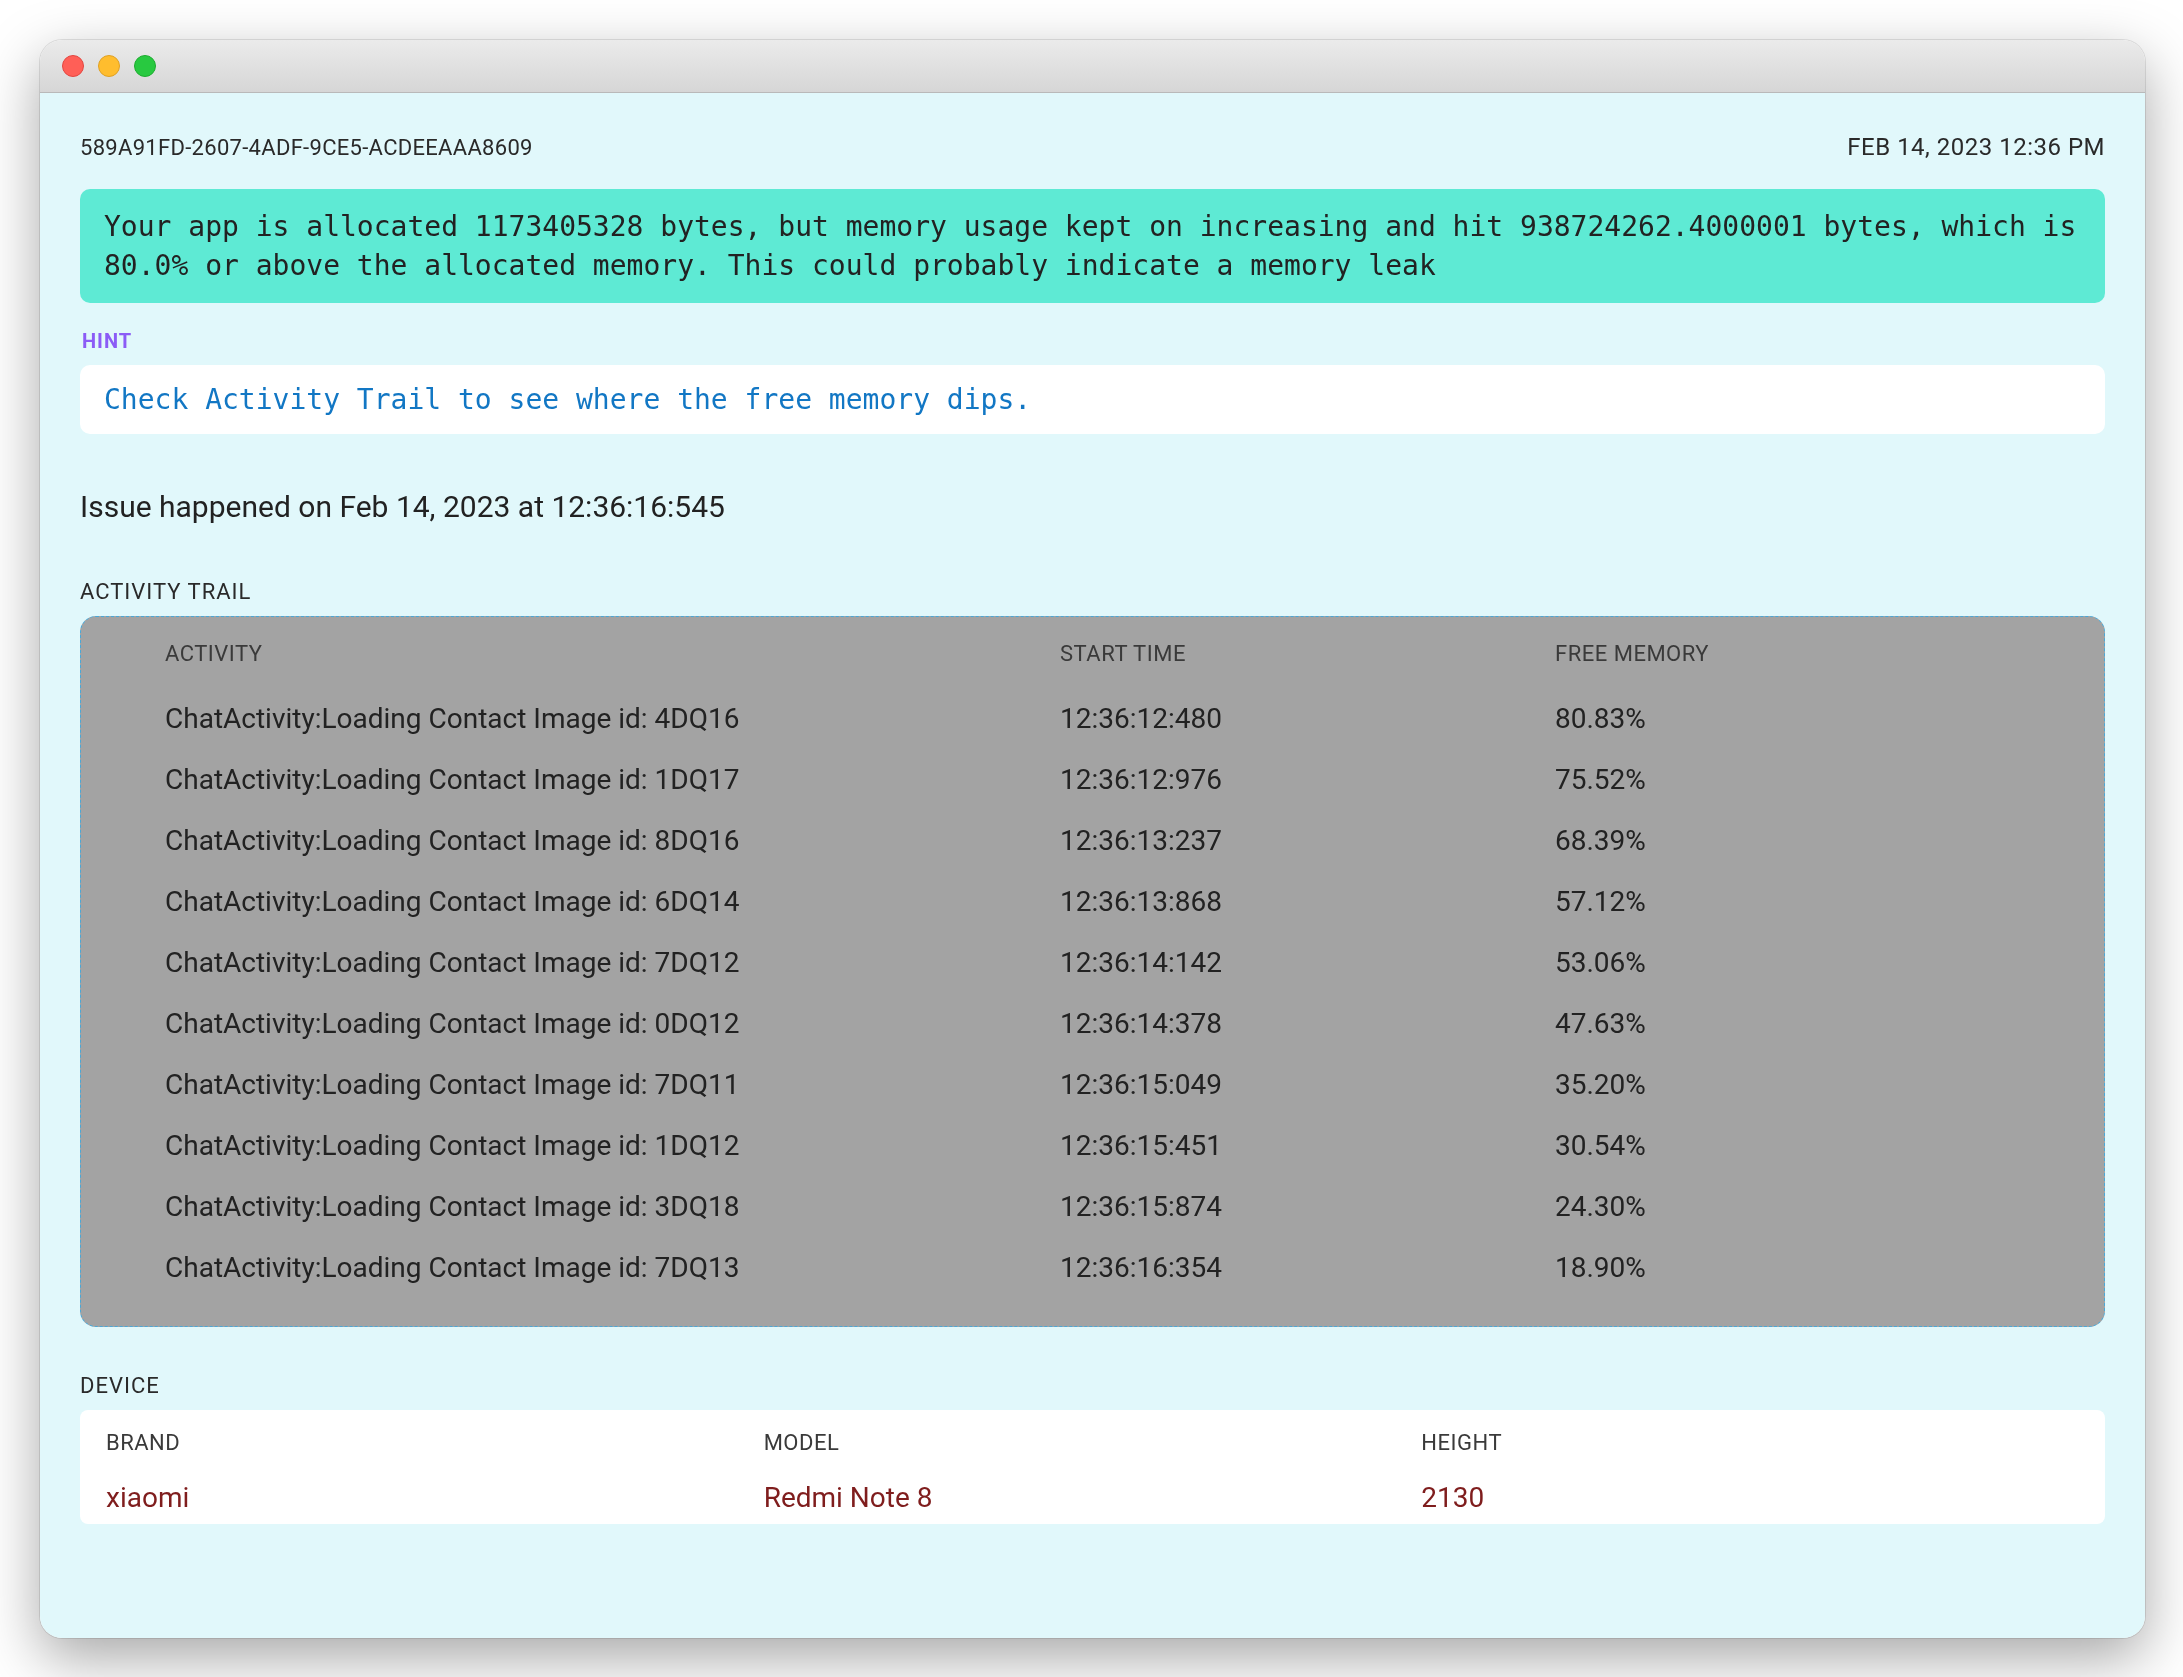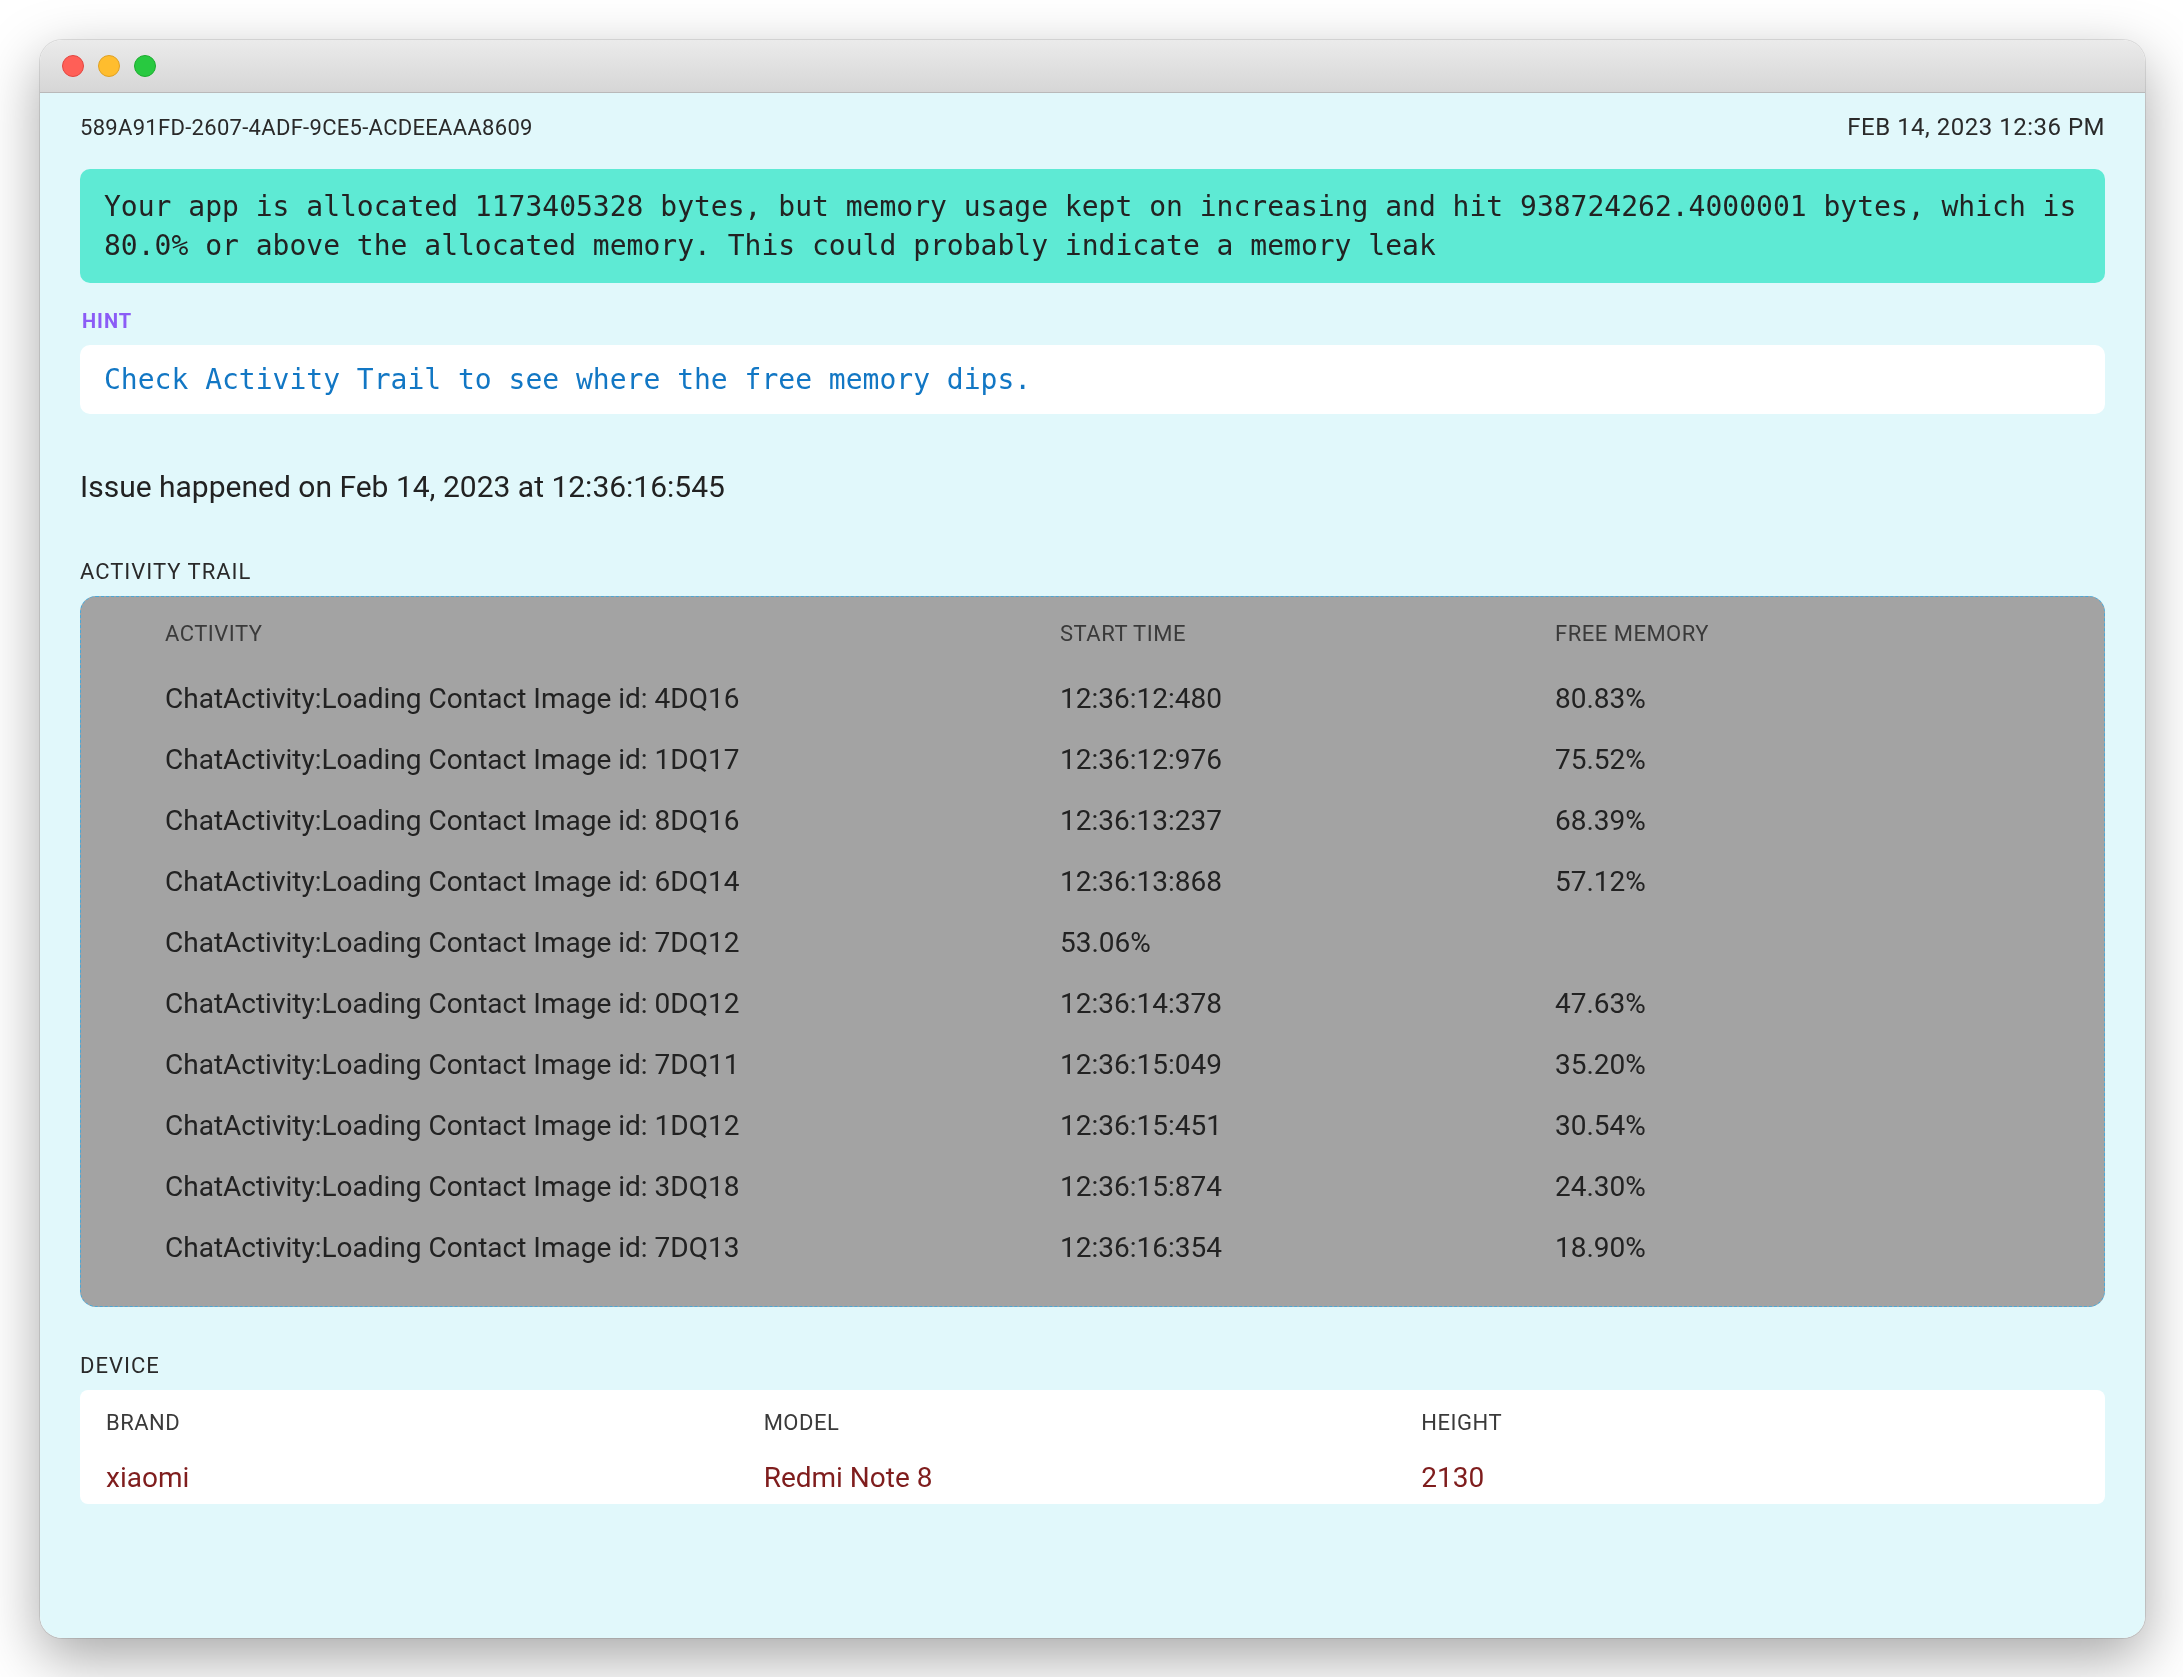--- a/index.html
+++ b/index.html
@@ -26,21 +26,21 @@
       padding: 0 22px;
       gap: 14px;
     }
     .traffic-light { width: 22px; height: 22px; border-radius: 50%; }
     .tl-red { background: #ff5f57; border: 1px solid #e24640; }
     .tl-yellow { background: #ffbd2e; border: 1px solid #dfa023; }
     .tl-green { background: #28c940; border: 1px solid #1dac2f; }
     .content {
       background: #e1f8fb;
       height: calc(100% - 53px);
-      padding: 20px 40px 0 40px;
+      padding: 40px 40px 0 40px;
       overflow: hidden;
     }
     .header-row {
       display: flex;
       justify-content: space-between;
       align-items: center;
       margin-bottom: 28px;
     }
     .uuid {
       font-size: 22px;
@@ -181,20 +181,21 @@
             <div>12:36:13:237</div>
             <div>68.39%</div>
           </div>
           <div class="trail-row">
             <div>ChatActivity:Loading Contact Image id: 6DQ14</div>
             <div>12:36:13:868</div>
             <div>57.12%</div>
           </div>
           <div class="trail-row">
             <div>ChatActivity:Loading Contact Image id: 7DQ12</div>
+            <div>12:36:14:142</div>
             <div>53.06%</div>
           </div>
           <div class="trail-row">
             <div>ChatActivity:Loading Contact Image id: 0DQ12</div>
             <div>12:36:14:378</div>
             <div>47.63%</div>
           </div>
           <div class="trail-row">
             <div>ChatActivity:Loading Contact Image id: 7DQ11</div>
             <div>12:36:15:049</div>

